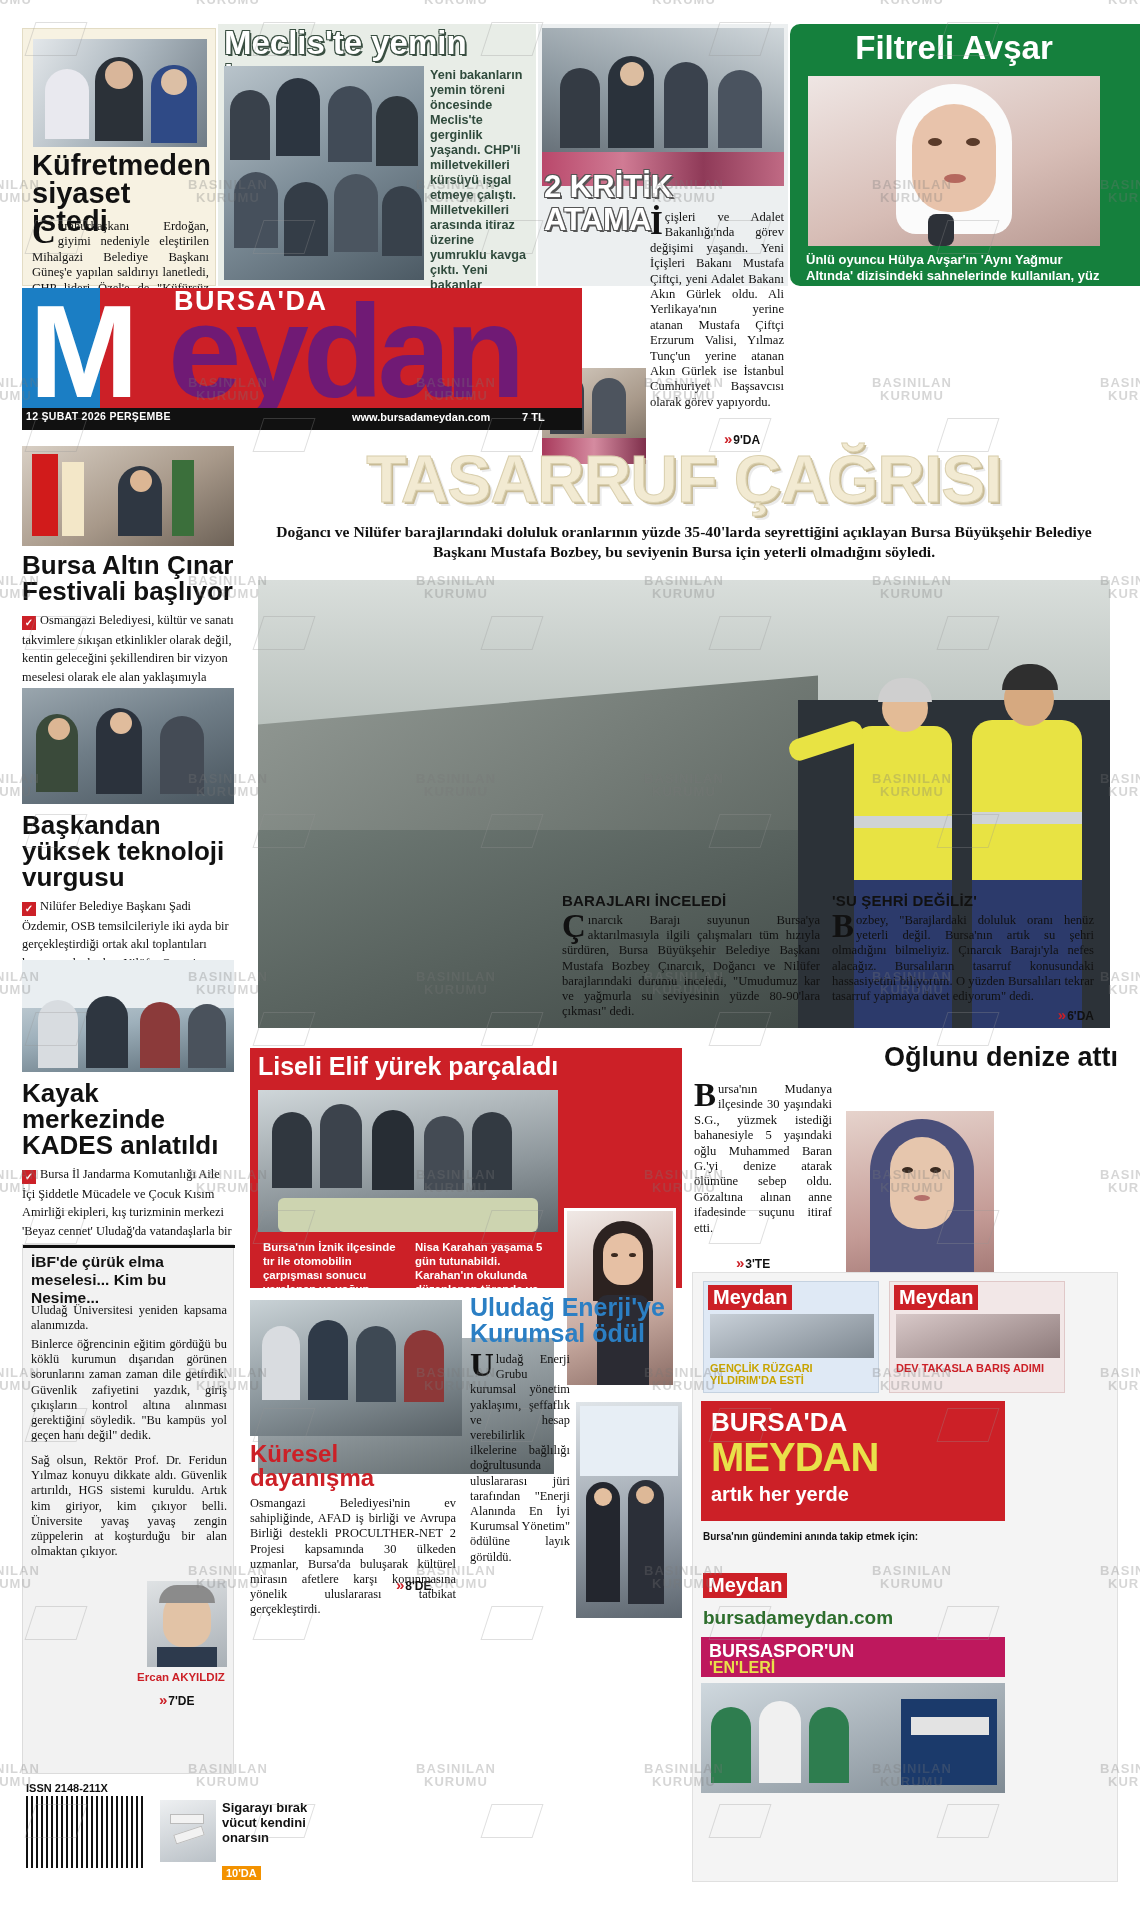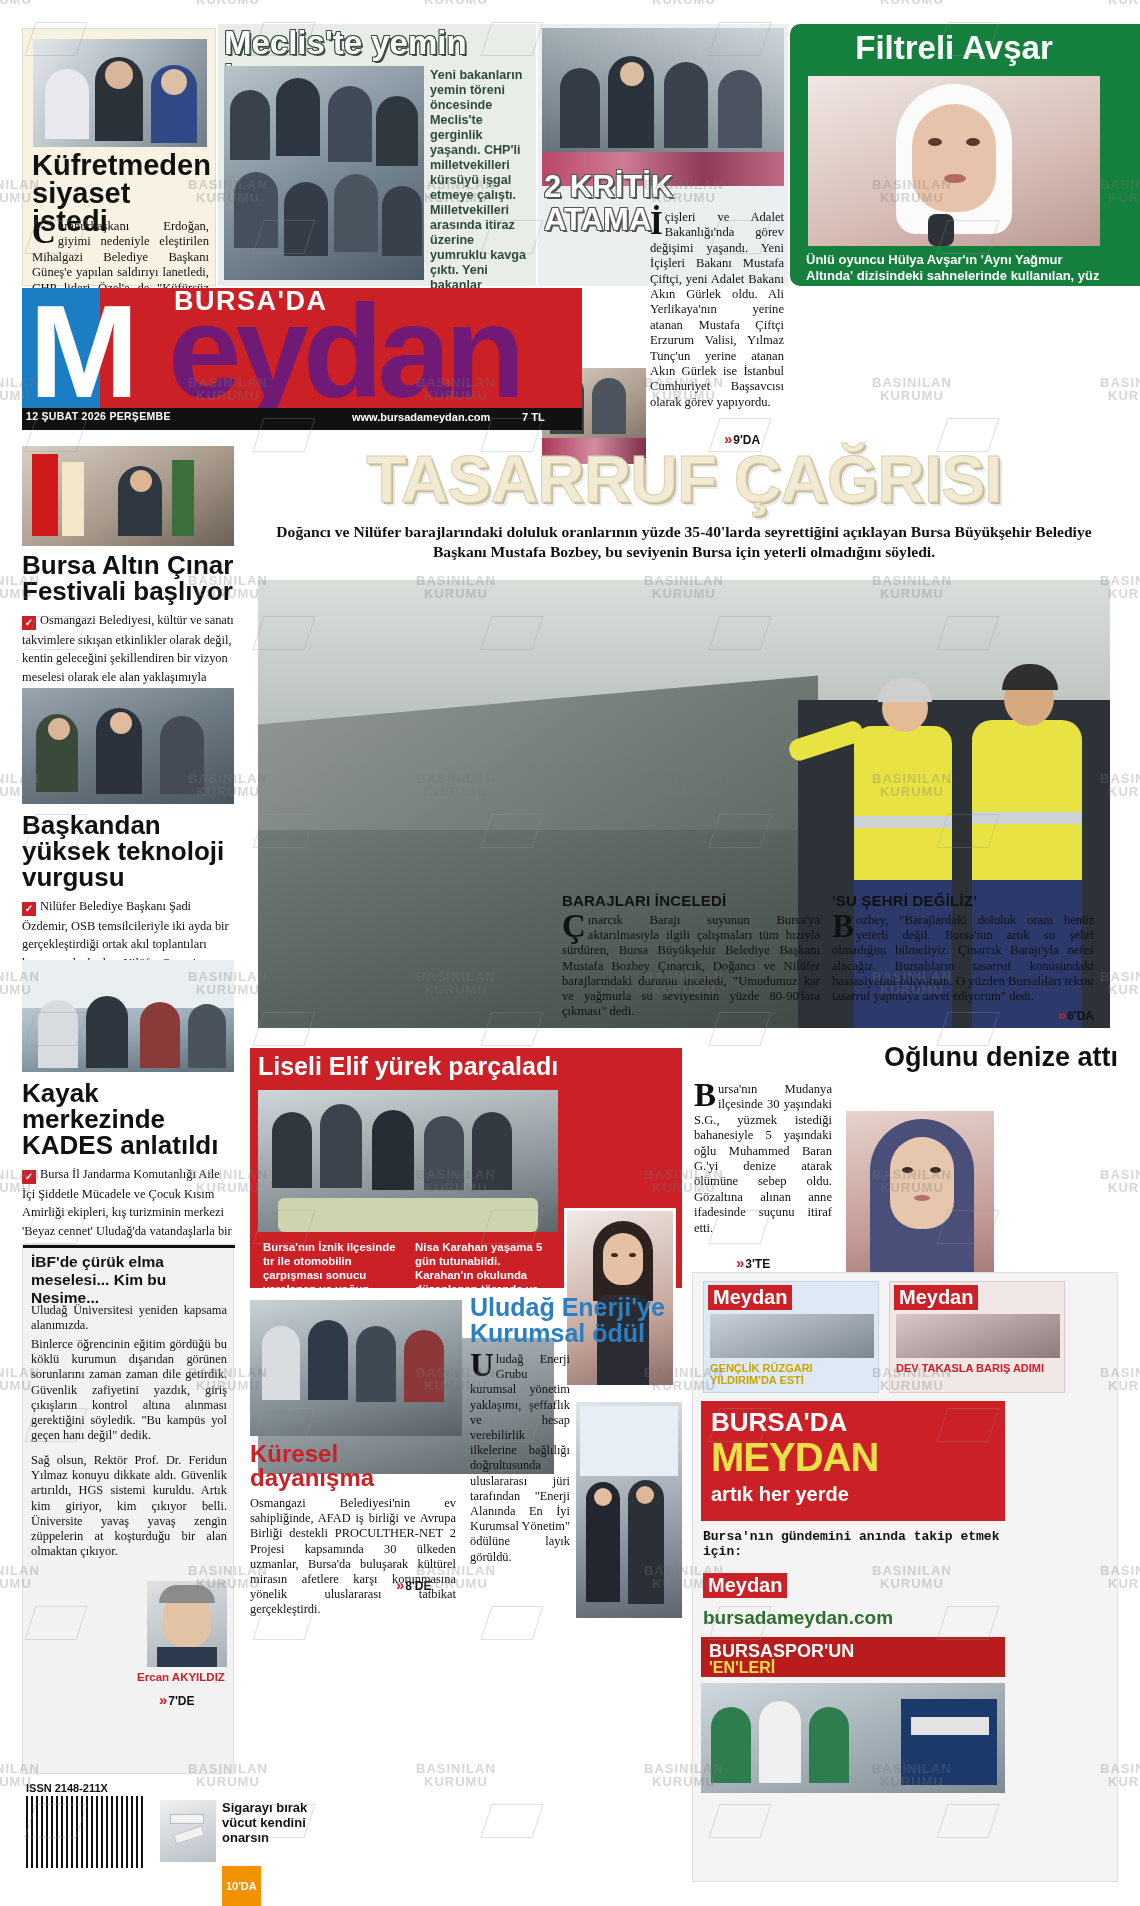--- a/index.html
+++ b/index.html
@@ -128,21 +128,21 @@
 
   
   .barcode{ position:absolute; left:26px; top:1796px; width:120px; height:72px;
             background:repeating-linear-gradient(90deg,#111 0 2px,#fff 2px 5px); }
   .isbn{ position:absolute; left:26px; top:1782px; font-family:"Liberation Sans",sans-serif;
          font-weight:700; font-size:11px;}
 
   .sigara{ position:absolute; left:160px; top:1800px; width:150px; }
   .sigara .t{ font-family:"Liberation Sans",sans-serif; font-weight:700; font-size:13px; line-height:15px;}
   .pg-orange{ background:#f39200; color:#fff; font-family:"Liberation Sans",sans-serif; font-weight:700;
-              font-size:11px; padding:14px 4px; display:inline-block;}
+              font-size:11px; padding:1px 4px; display:inline-block;}
 </style>
 </head>
 <body>
 
 <div class="page">
 
   <div class="abs" id="teaser1">
     <div class="photo grad4 abs" style="left:10px;top:10px;width:174px;height:108px;">
       <div style="position:absolute;left:12px;top:30px;width:44px;height:70px;background:#e9e9ef;border-radius:22px 22px 0 0;"></div>
       <div style="position:absolute;left:62px;top:18px;width:48px;height:84px;background:#2b3138;border-radius:24px 24px 0 0;"></div>
@@ -420,26 +420,26 @@
       <div class="abs" style="left:6px;top:80px;width:166px;font-family:'Liberation Sans',sans-serif;font-weight:700;
                   font-size:11px;line-height:12px;color:#cc2027;">DEV TAKASLA BARIŞ ADIMI</div>
     </div>
 
     <div class="abs" style="left:8px;top:128px;width:304px;height:120px;background:#cc2027;">
       <div class="promo-bursada" style="position:absolute;left:10px;top:6px;">BURSA'DA</div>
       <div class="promo-big" style="position:absolute;left:10px;top:38px;">MEYDAN</div>
       <div class="promo-sub" style="position:absolute;left:10px;top:82px;">artık her yerde</div>
     </div>
 
-    <div class="abs" style="left:10px;top:256px;width:300px;font-family:Liberation Mono, monospace;font-weight:700;
-                font-size:13px;line-height:15px;color:#111;">Bursa'nın gündemini anında takip etmek için:</div>
+    <div class="abs" style="left:10px;top:256px;width:300px;font-family:Liberation Sans, sans-serif;font-weight:700;
+                font-size:10px;line-height:15px;color:#111;">Bursa'nın gündemini anında takip etmek için:</div>
     <div class="abs mini-mey" style="left:10px;top:300px;">Meydan</div>
     <div class="abs promo-url" style="left:10px;top:334px;">bursadameydan.com</div>
 
-    <div class="abs" style="left:8px;top:364px;width:304px;height:40px;background:#b91c1c;">
+    <div class="abs" style="left:8px;top:364px;width:304px;height:40px;background:#be185d;">
       <span style="position:absolute;left:8px;top:4px;font-family:'Liberation Sans',sans-serif;font-weight:700;
                    font-size:18px;color:#fff;">BURSASPOR'UN</span>
       <span style="position:absolute;left:8px;top:22px;font-family:'Liberation Sans',sans-serif;font-weight:700;
                    font-size:16px;color:#e9e04a;">'EN'LERİ</span>
     </div>
     <div class="photo abs" style="left:8px;top:410px;width:304px;height:110px;background:linear-gradient(160deg,#cfd8de,#7f8a93);">
       <div style="position:absolute;left:10px;top:24px;width:40px;height:76px;background:#2e7d4f;border-radius:20px 20px 0 0;"></div>
       <div style="position:absolute;left:58px;top:18px;width:42px;height:82px;background:#f0f0f0;border-radius:21px 21px 0 0;"></div>
       <div style="position:absolute;left:108px;top:24px;width:40px;height:76px;background:#2e7d4f;border-radius:20px 20px 0 0;"></div>
       <div style="position:absolute;left:200px;top:16px;width:96px;height:86px;background:#1b3a6b;"></div>

